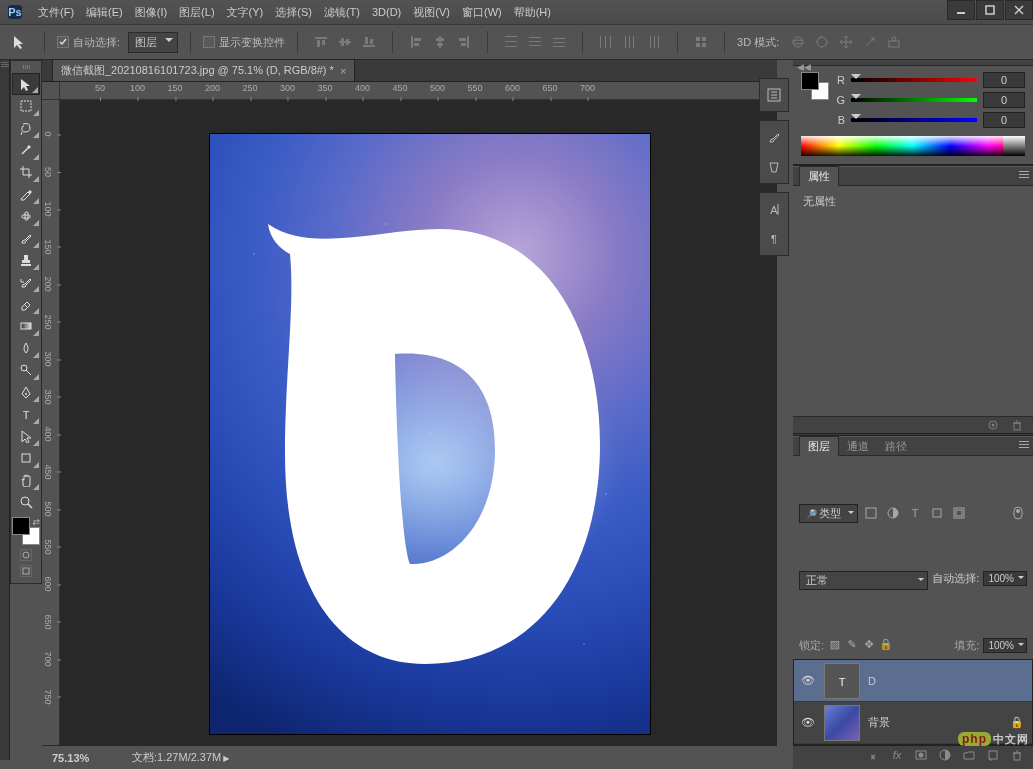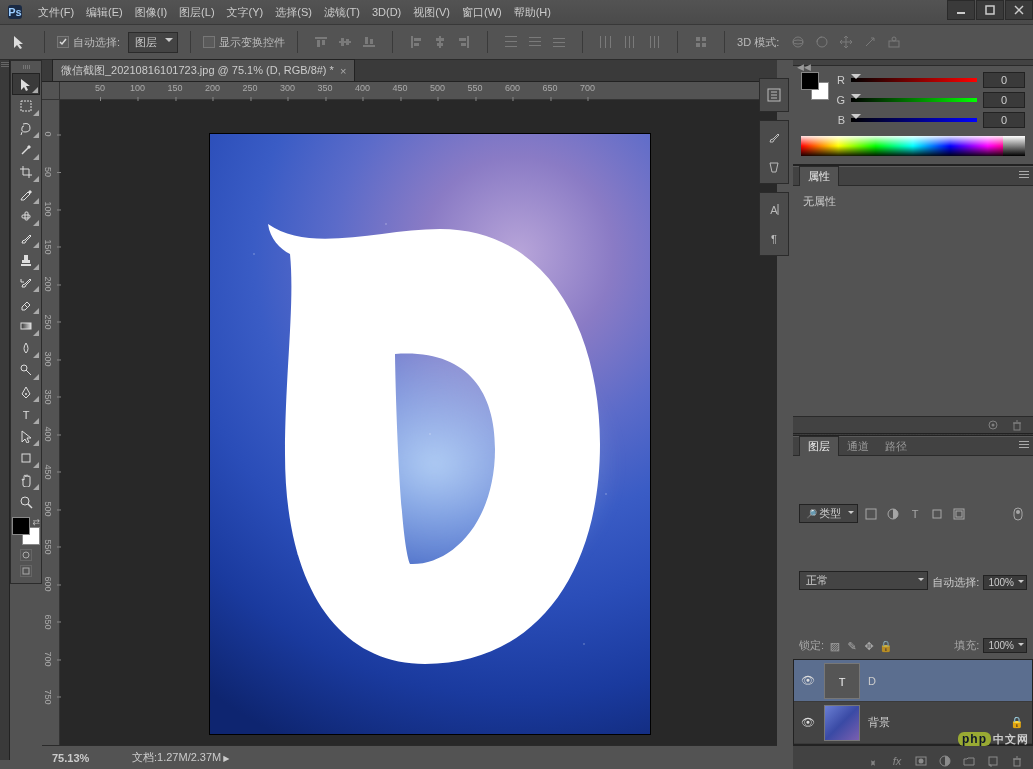--- a/index.html
+++ b/index.html
@@ -95,21 +95,21 @@
 
 .prop-panel { padding:8px 10px 40px 10px; color:#bbb; flex:0 0 auto;}
 .prop-panel .txt { font-size:11px;}
 
 .spacer-dark { background: repeating-linear-gradient(135deg,#3a3a3a,#3a3a3a 1px,#3e3e3e 1px,#3e3e3e 2px); height:4px; border-top:1px solid #222; border-bottom:1px solid #222;}
 .panel-foot { height:22px; background:#424242; border-top:1px solid #2a2a2a; display:flex; align-items:center; justify-content:flex-end; padding-right:6px; gap:4px;}
 .panel-foot .fbtn { width:20px; height:16px; display:flex; align-items:center; justify-content:center; opacity:0.6;}
 
 .layers-panel { flex:1; display:flex; flex-direction:column;}
 .layer-controls { padding:4px 6px; display:flex; flex-direction:column; gap:4px;}
-.layer-row1, .layer-row2, .layer-row3 { display:flex; align-items:flex-end; gap:4px;margin-top:44px;}
+.layer-row1, .layer-row2, .layer-row3 { display:flex; align-items:flex-start; gap:4px;margin-top:44px;}
 .layer-row1 .sel, .layer-row2 .sel { background:#444; border:1px solid #222; padding:1px 16px 1px 6px; position:relative; min-width:54px;}
 .layer-row1 .sel::after, .layer-row2 .sel::after { content:""; position:absolute; right:3px; top:50%; transform:translateY(-50%); border:3px solid transparent; border-top-color:#ccc;}
 .layer-row1 .sel.search::before { content:"🔎"; font-size:9px; margin-right:2px;}
 .layer-row1 .fbtn, .layer-row3 .fbtn { width:18px; height:18px; display:flex; align-items:center; justify-content:center; opacity:0.8;}
 .layer-row2 .pct, .layer-row3 .pct { background:#3a3a3a; border:1px solid #222; padding:1px 12px 1px 4px; position:relative; font-size:10px;}
 .layer-row2 .pct::after, .layer-row3 .pct::after {content:"";position:absolute;right:2px;top:50%;transform:translateY(-50%);border:3px solid transparent;border-top-color:#ccc;}
 .layer-row3 .lbl { color:#aaa;}
 .layer-row3 .lock-icons { display:flex; gap:3px; opacity:0.7;}
 .layer-row3 .lock-icons span{width:14px; text-align:center;}
 
@@ -117,24 +117,24 @@
 .layer-item { display:flex; align-items:center; height:42px; border-bottom:1px solid #3a3a3a; gap:8px; padding:0 6px;}
 .layer-item.sel { background:#5b6e8f;}
 .layer-item .eye { width:16px; text-align:center; color:#ddd;}
 .layer-item .thumb { width:36px; height:36px; border:1px solid #777; display:flex; align-items:center; justify-content:center; background:#333;}
 .layer-item .thumb.tex { background:#555; }
 .layer-item .thumb.img { background:linear-gradient(135deg,#6a7fd4,#3a4aa5,#7a5fb0);}
 .layer-item .name { flex:1; font-size:11px;}
 .layer-item .lock { width:16px; color:#aaa;}
 
 .layer-foot { height:24px; background:#424242; border-top:1px solid #222; display:flex; align-items:center; justify-content:flex-end; gap:4px; padding:0 6px;}
-.layer-foot .fbtn { width:20px; height:18px; display:flex; align-items:flex-end; justify-content:center; opacity:0.7;}
+.layer-foot .fbtn { width:20px; height:18px; display:flex; align-items:flex-start; justify-content:center; opacity:0.7;}
 
 .watermark { position:absolute; right:4px; bottom:22px; font-size:14px; font-weight:bold; color:rgba(255,120,80,0.8); letter-spacing:1px; z-index:50;}
-.watermark .ph{background:#9a3;color:#0f172a;border-radius:6px;padding:0 4px;margin-right:2px;font-size:12px;}
+.watermark .ph{background:#9a3;color:#7f1d1d;border-radius:6px;padding:0 4px;margin-right:2px;font-size:12px;}
 
 svg { display:block; }
 </style>
 </head>
 <body>
 
 <div class="menubar">
   <div class="logo">
     <svg width="16" height="16" viewBox="0 0 16 16">
         <rect x="1" y="1" width="14" height="14" rx="3" fill="#1a2a44"></rect>

